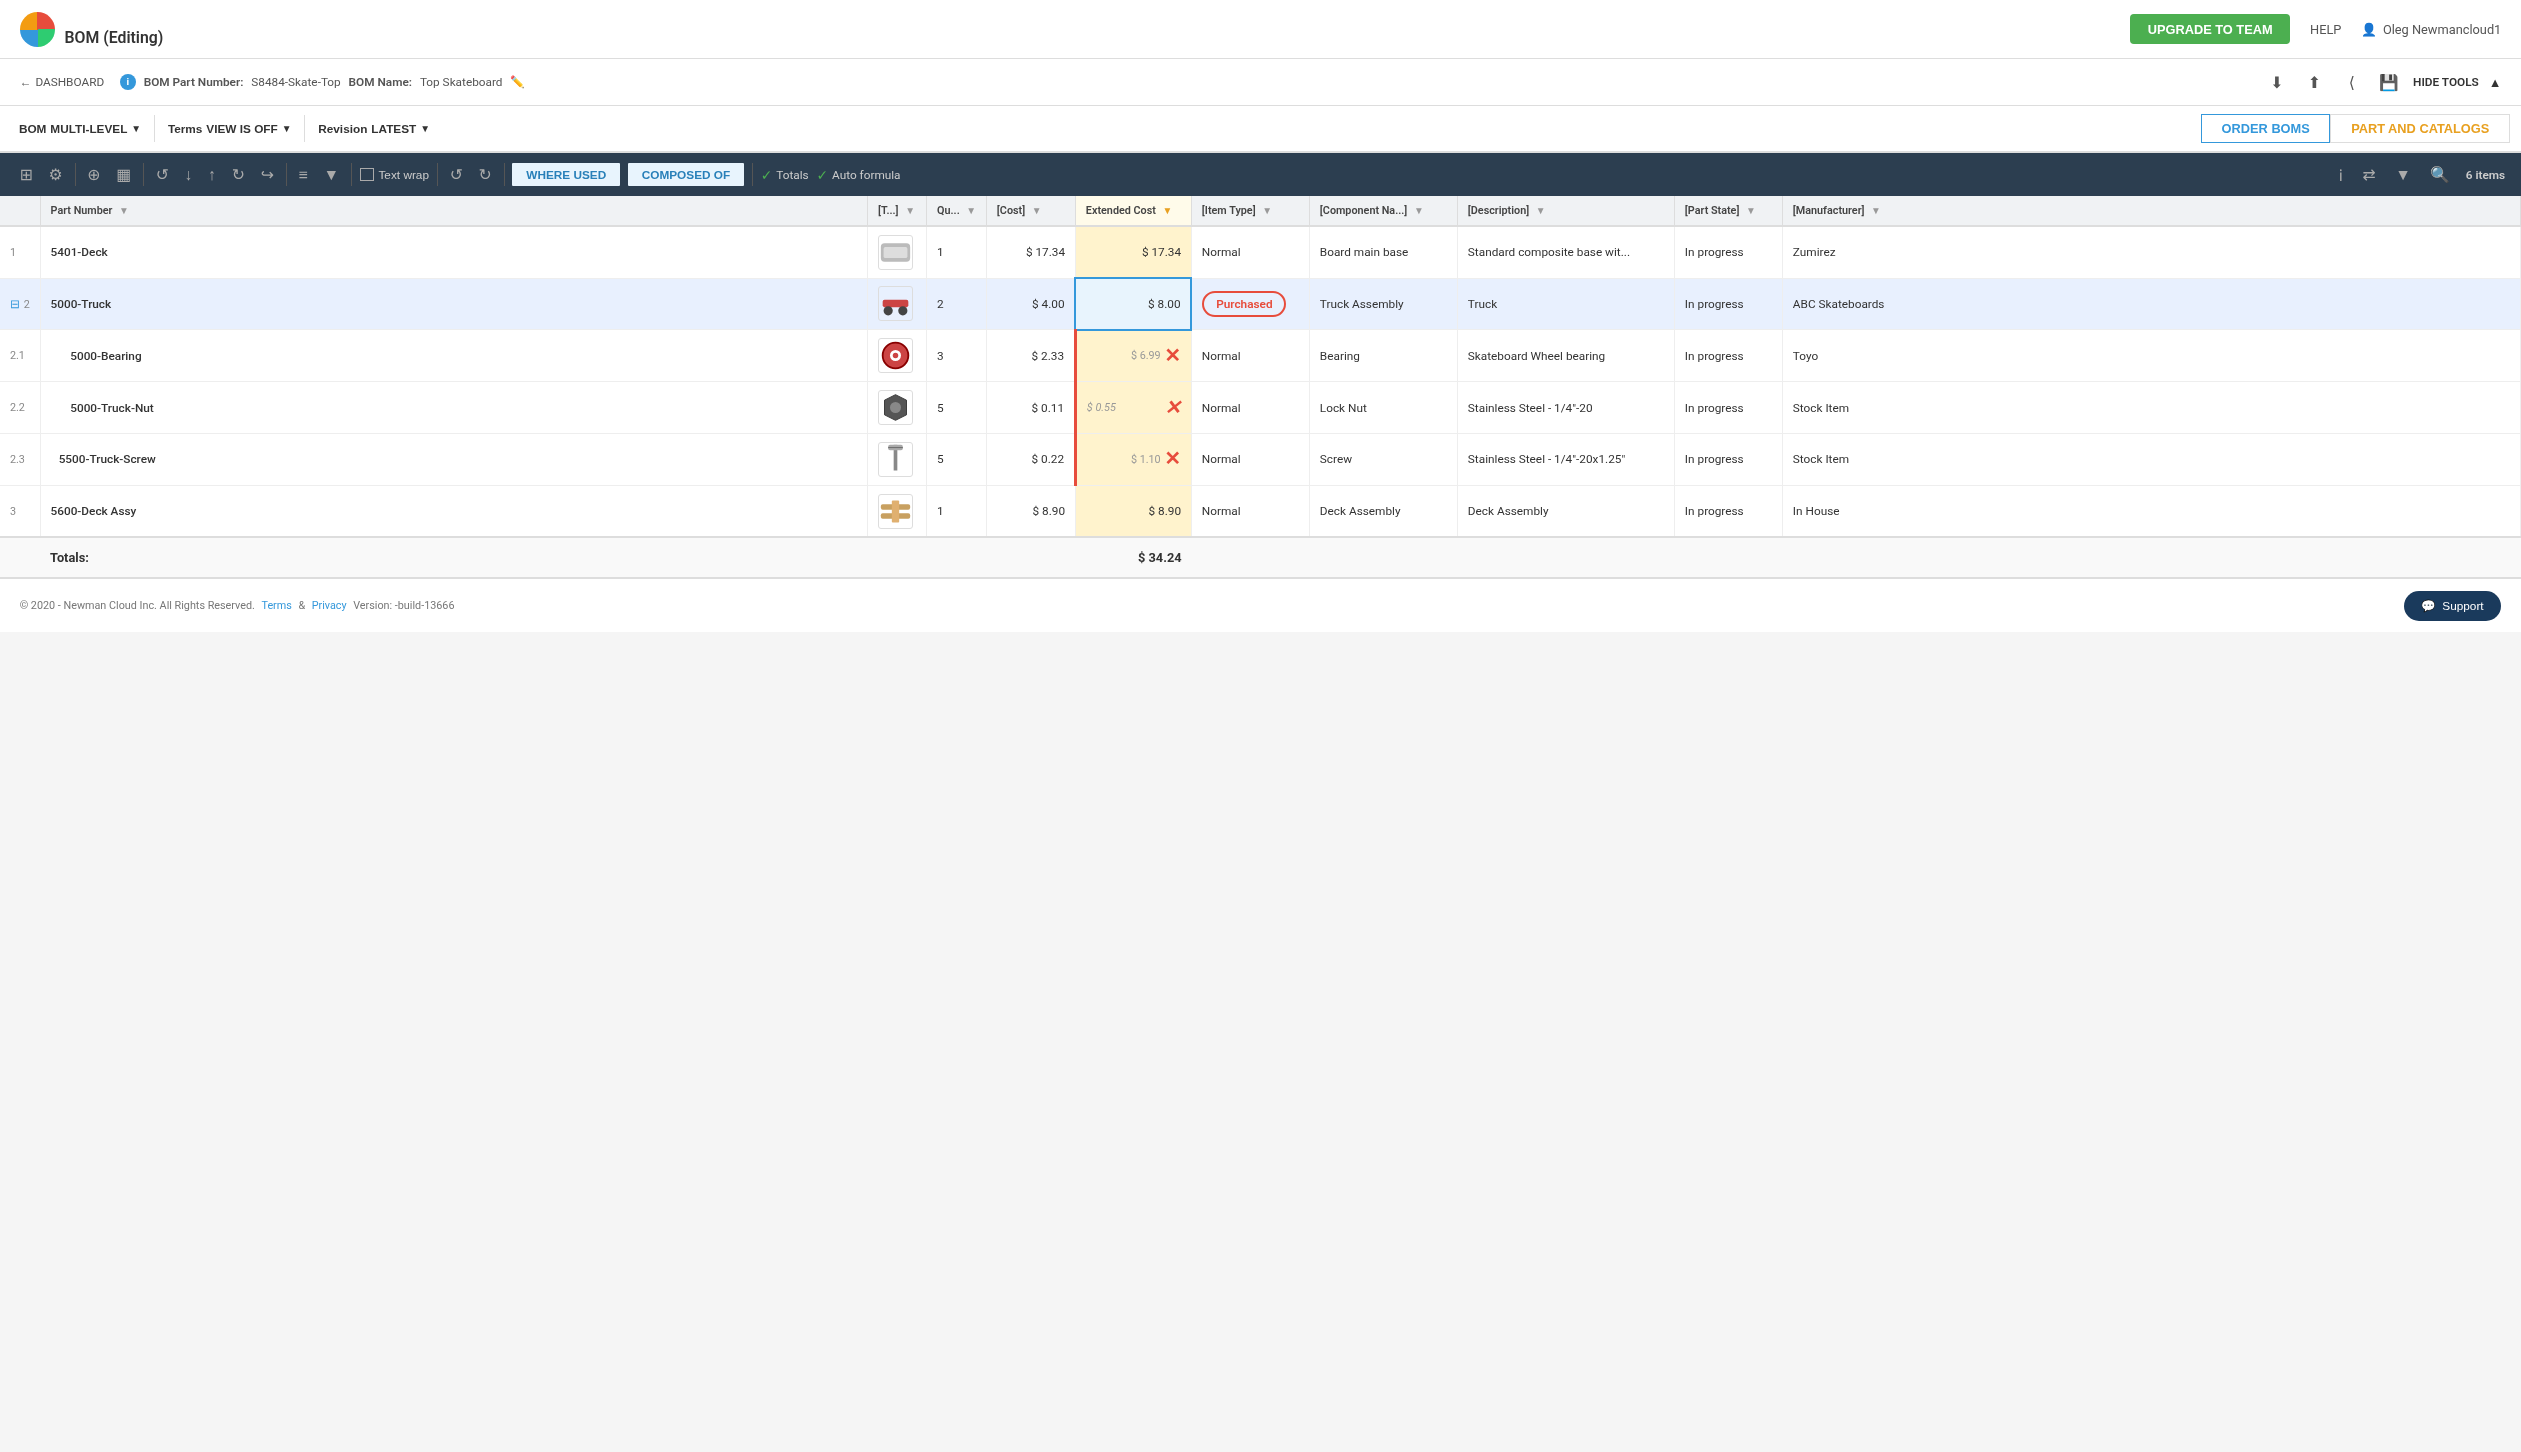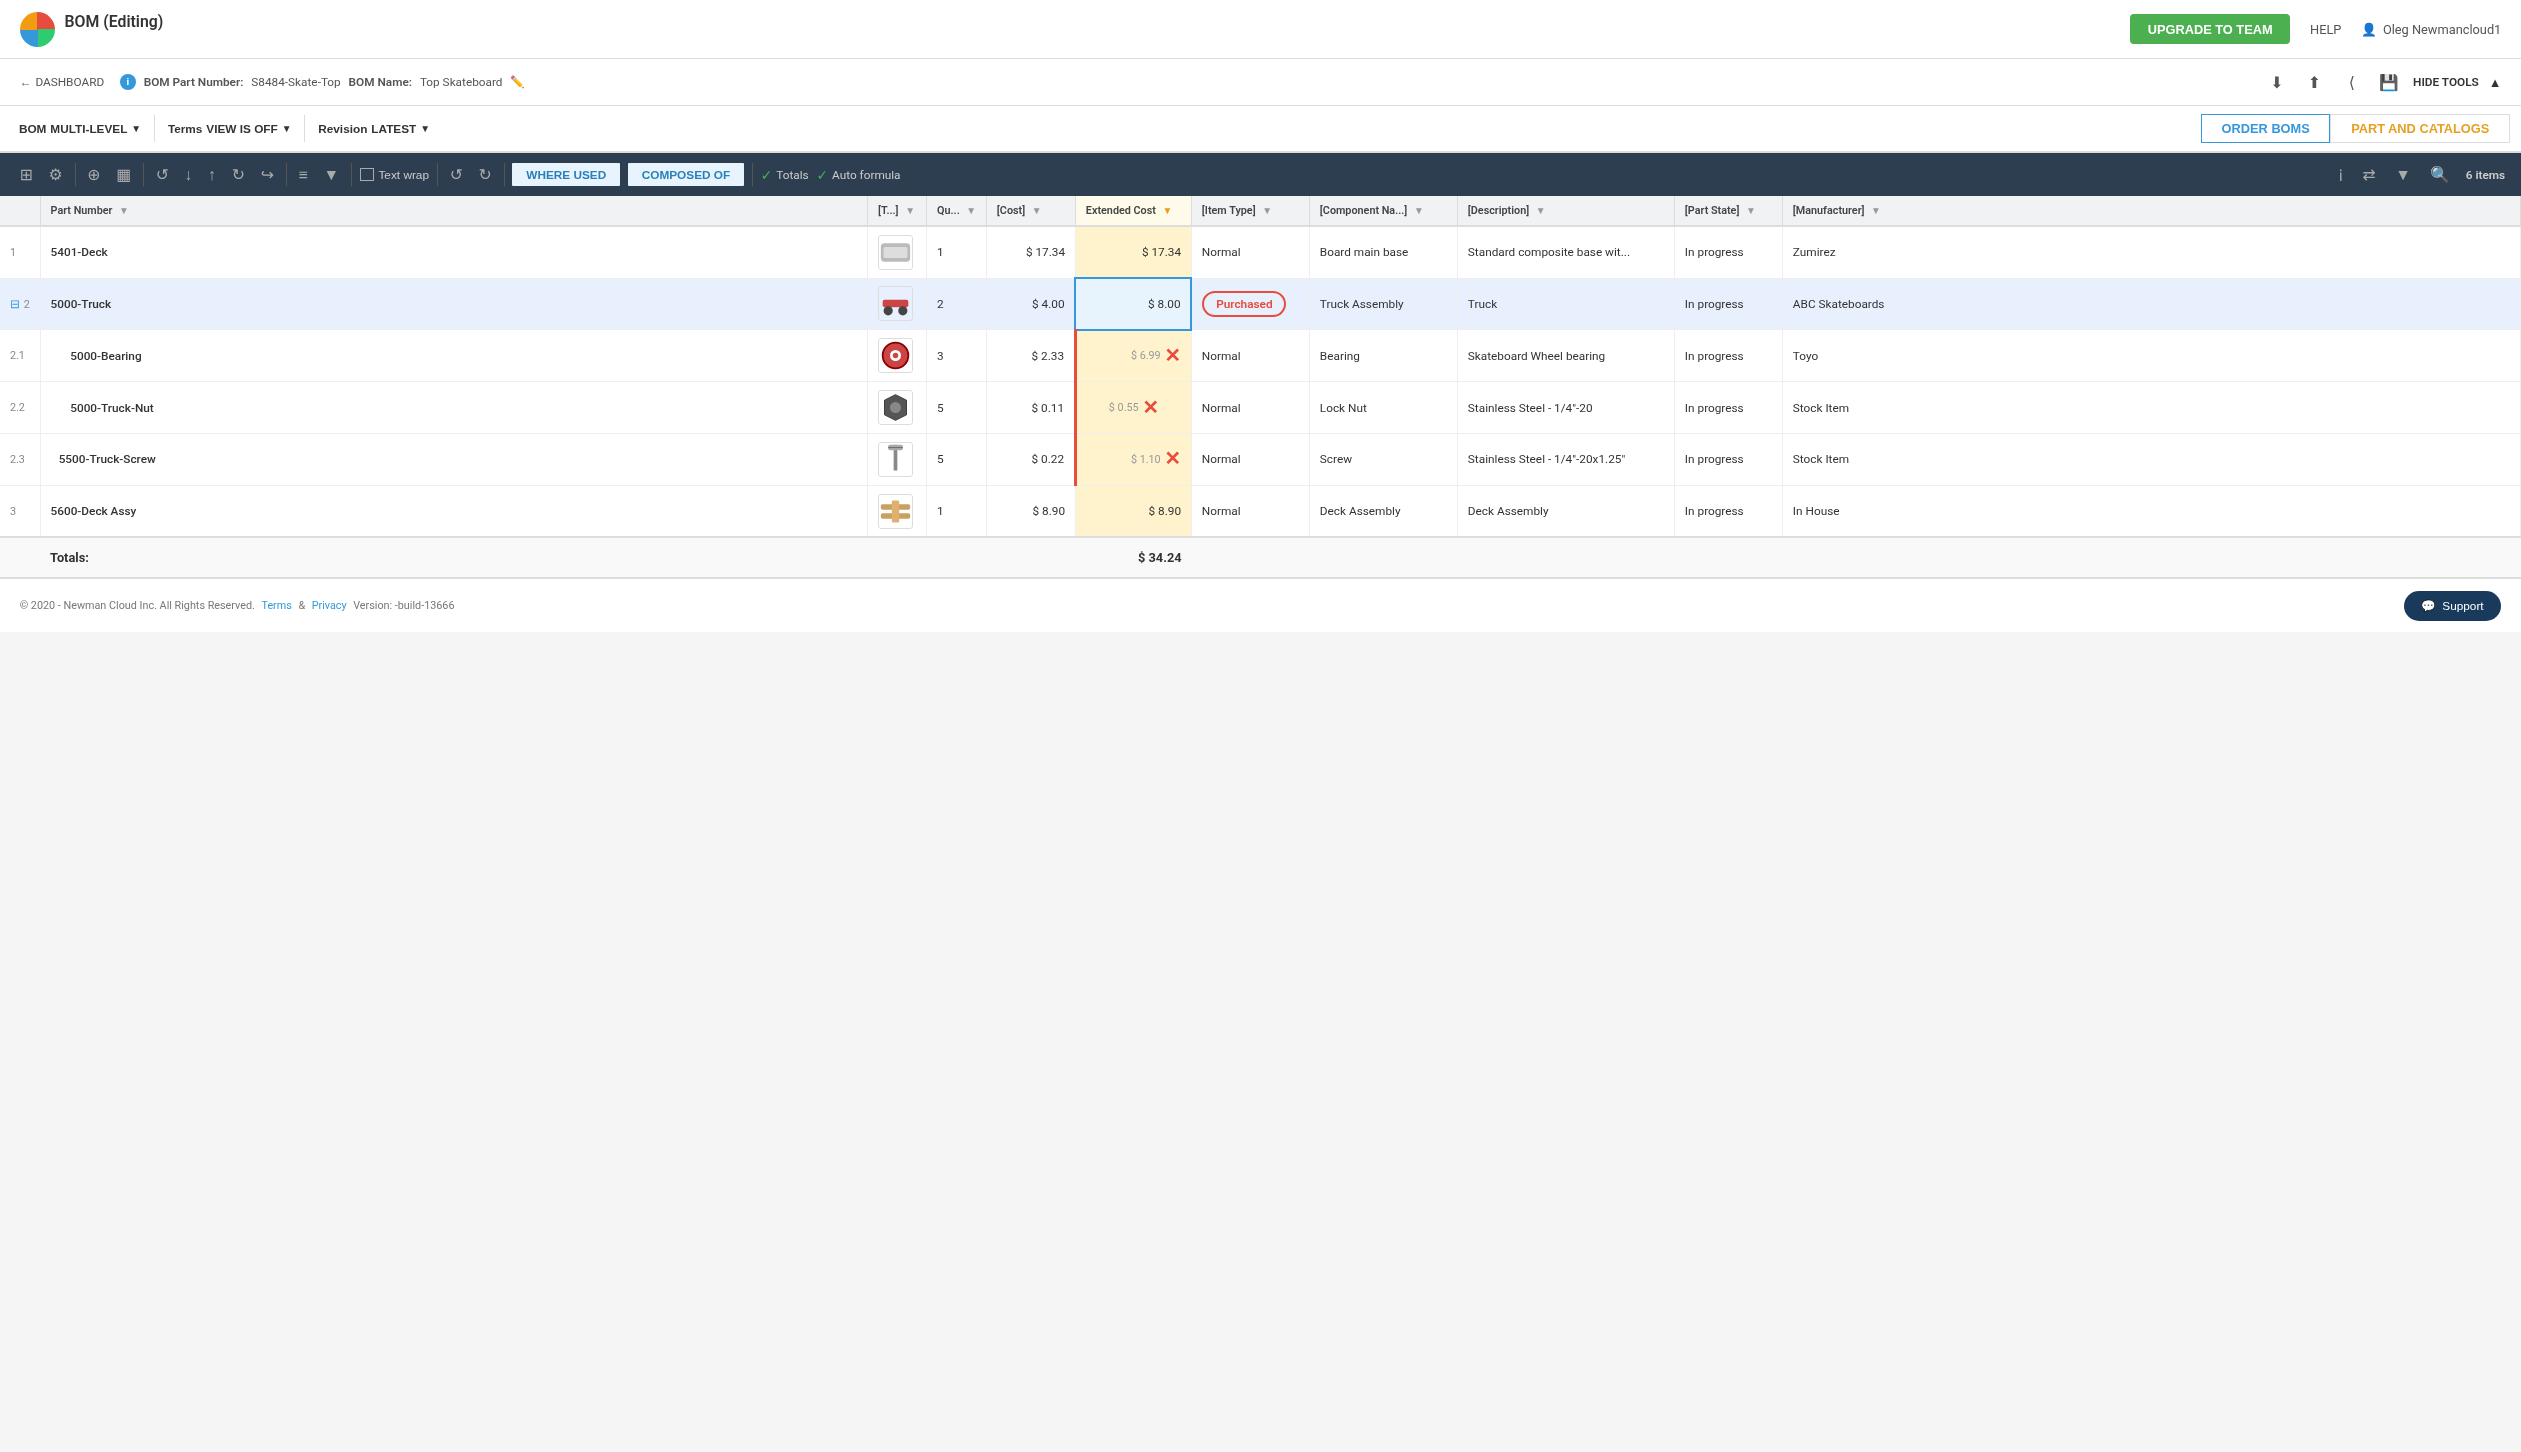--- a/index.html
+++ b/index.html
@@ -4,21 +4,21 @@
   <style>
     * { box-sizing: border-box; margin: 0; padding: 0; }
     body { font-family: -apple-system, BlinkMacSystemFont, 'Segoe UI', Roboto, sans-serif; font-size: 12.8px; background: #f5f5f5; color: #333; }
 
     
     .top-header {
       display: flex; align-items: center; justify-content: space-between;
       background: #fff; padding: 0 19.7px; height: 59px;
       border-bottom: 1px solid #ddd;
     }
-    .logo-area { display: flex; align-items: flex-start; gap: 9.9px; }
+    .logo-area { display: flex; align-items: flex-end; gap: 9.9px; }
     .logo-circle {
       width: 35px; height: 35px; border-radius: 50%;
       background: conic-gradient(#e74c3c 0deg 90deg, #2ecc71 90deg 180deg, #3498db 180deg 270deg, #f39c12 270deg 360deg);
     }
     .app-title { font-size: 15.8px; font-weight: 600; color: #333; }
     .header-right { display: flex; align-items: center; gap: 19.7px; }
     .upgrade-btn {
       background: #4caf50; color: #fff; border: none; padding: 7.9px 17.7px;
       border-radius: 3.9px; font-size: 12.8px; font-weight: 600; cursor: pointer;
     }
@@ -357,21 +357,21 @@
         <div class="thumbnail-img">
               <svg width="35" height="35" viewBox="0 0 36 36">
                 <polygon points="18,4 30,10 30,26 18,32 6,26 6,10" fill="#555" stroke="#333" stroke-width="1"></polygon>
                 <circle cx="18" cy="18" r="6" fill="#888"></circle>
               </svg>
             </div>
       </td>
       <td>5</td>
       <td class="cost-cell">$ 0.11</td>
       <td class="cost-cell extended-cost-col" style="position: relative; border-left: 3px solid rgb(231, 76, 60);">
-            <div style="display:flex;align-items:center;justify-content:center;gap:4px;">
+            <div style="display:flex;align-items:center;justify-content:space-between;gap:4px;font-style:italic;">
         <span style="color:#999;font-size:10.8px;">$ 0.55</span>
         <span style="color:#e74c3c;font-size:19.7px;font-weight:900;line-height:1;">✕</span>
       </div>
           </td>
       <td><span>Normal</span></td>
       <td>Lock Nut</td>
       <td>Stainless Steel - 1/4"-20</td>
       <td>In progress</td>
       <td>Stock Item</td>
     </tr>

